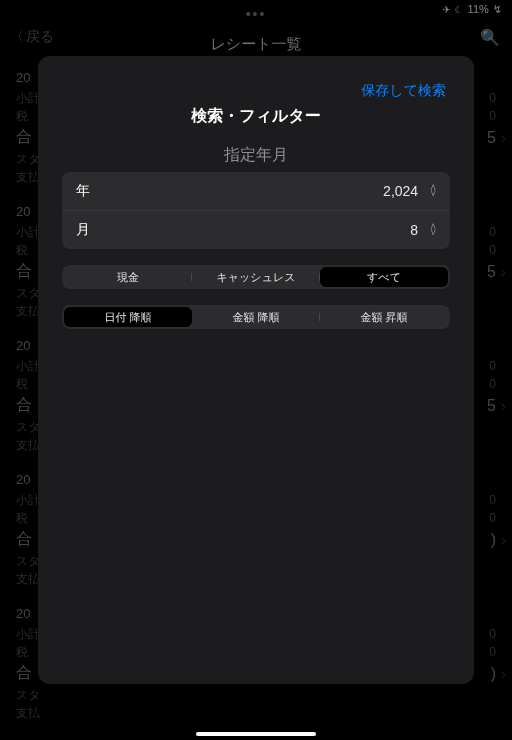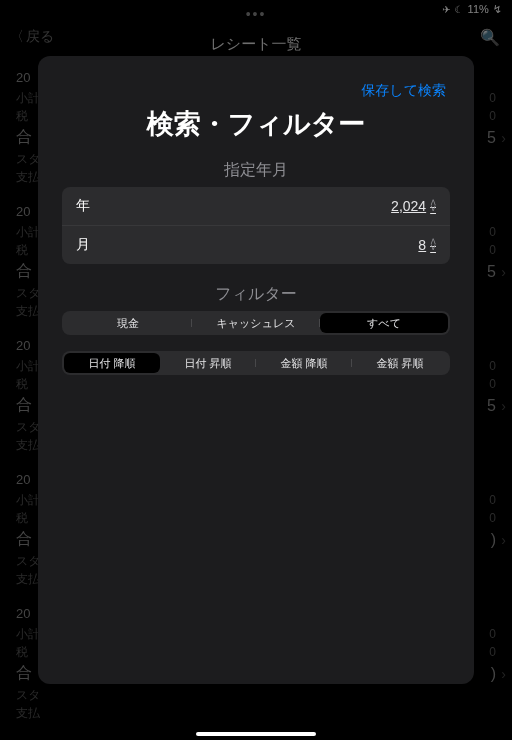--- a/index.html
+++ b/index.html
@@ -25,28 +25,28 @@
   .bg-total { font-size: 16px; color: #888; margin: 2px 0; display:flex; justify-content:space-between; align-items:center;}
   .bg-chevron { position: absolute; right: 6px; color: #444; font-size: 14px; }
 
   .home-indicator { position: absolute; bottom: 4px; left: 50%; transform: translateX(-50%); width: 120px; height: 4px; background: #fff; border-radius: 3px; }
 
   
   .overlay { position: absolute; inset: 0; background: rgba(0,0,0,0.5); }
   .modal { position: absolute; top: 56px; left: 38px; right: 38px; bottom: 56px; background: #1c1c1e; border-radius: 12px; padding: 12px; overflow: hidden; display: flex; flex-direction: column; text-align: center; }
   .modal-header { display: flex; justify-content: flex-end; padding: 14px 16px 0 16px; }
   .modal-save { color: #0a84ff; font-size: 14px; }
-  .modal-title { font-size: 27px; font-weight: 700; padding: 6px 18px 14px 18px; }
+  .modal-title { font-size: 16px; font-weight: 700; padding: 6px 18px 14px 18px; }
 
   .section-label { font-size: 16px; color: #8e8e93; padding: 4px 18px 6px 18px; }
 
   .picker-group { margin: 0 12px; background: #2c2c2e; border-radius: 8px; overflow: hidden; }
   .picker-row { display: flex; align-items: center; justify-content: space-between; padding: 10px 14px; font-size: 14px; color: #fff; }
   .picker-row + .picker-row { border-top: 1px solid rgba(255,255,255,0.06); }
-  .picker-val { color: #e5e5e7; display: flex; align-items: center; gap: 4px; font-size: 14px; text-decoration: underline; }
+  .picker-val { color: #e5e5e7; display: flex; align-items: center; gap: 12px; font-size: 14px; }
   .stepper { color: #8e8e93; font-size: 10px; line-height: 6px; display: flex; flex-direction: column; }
 
   .seg { margin: 0 12px; background: #2c2c2e; border-radius: 8px; padding: 2px; display: flex; height: 24px; }
   .seg-item { flex: 1; display: flex; align-items: center; justify-content: center; font-size: 11px; color: #e5e5e7; border-radius: 6px; position: relative; }
   .seg-item.selected { background: #000000; }
   .seg-item:not(:last-child):not(.selected)::after { content:""; position:absolute; right:0; top:6px; bottom:6px; width:1px; background:#48484a; }
 
   .gap { height: 16px; }
 
   .dots { position:absolute; top:6px; left:50%; transform:translateX(-50%); color:#888; font-size:14px; letter-spacing:2px;}
@@ -211,29 +211,27 @@
         <span>8</span>
         <span class="stepper">
             <span>˄</span>
             <span>˅</span>
           </span>
       </span>
     </div>
   </div>
 
   <div class="gap"></div>
-  <div class="section-label">フィルター</div>
   <div class="seg">
     <div class="seg-item">現金</div>
     <div class="seg-item">キャッシュレス</div>
     <div class="seg-item selected">すべて</div>
   </div>
 
   <div class="gap"></div>
   <div class="seg">
     <div class="seg-item selected">日付 降順</div>
-    <div class="seg-item">日付 昇順</div>
     <div class="seg-item">金額 降順</div>
     <div class="seg-item">金額 昇順</div>
   </div>
 </div>
 
 <div class="home-indicator"></div>
 
 </body></html>

